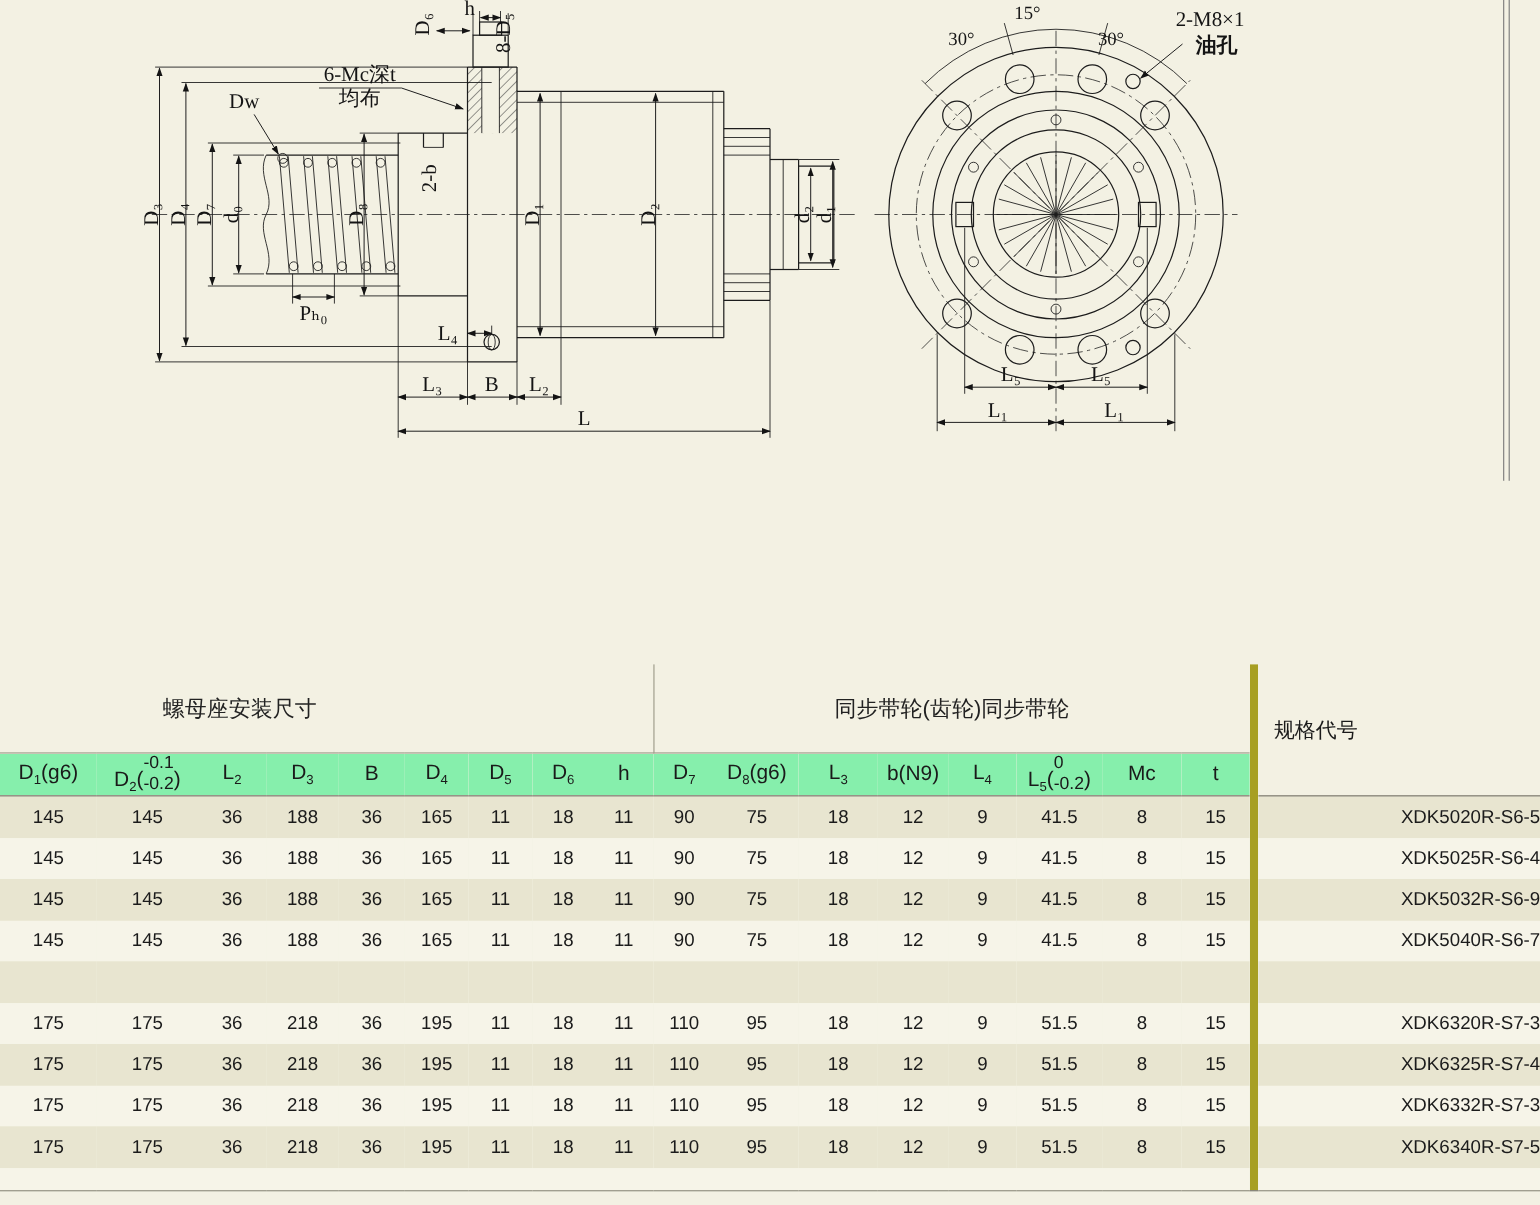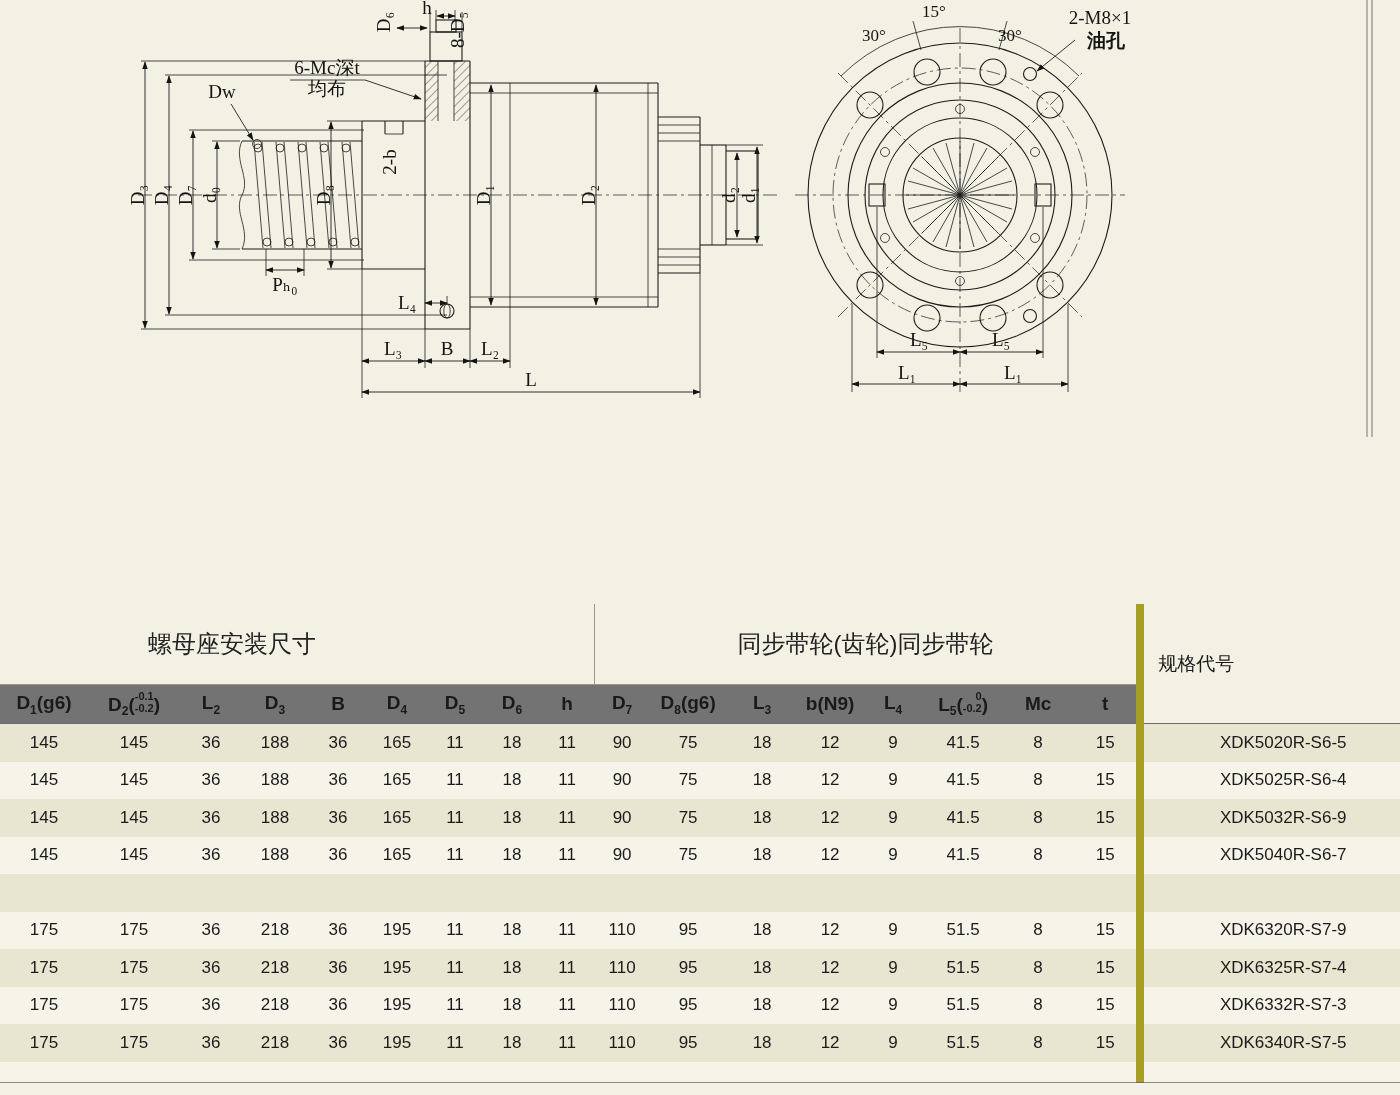--- a/index.html
+++ b/index.html
@@ -14,33 +14,33 @@
   svg text.small{font-size:17px}
   svg text.bold{font-weight:700;font-size:19px}
   .ln{stroke:#1c1c1c;stroke-width:1.1;fill:none}
   .thin{stroke:#1c1c1c;stroke-width:0.8;fill:none}
   .dim{stroke:#1c1c1c;stroke-width:0.9;fill:none}
   .cl{stroke:#1c1c1c;stroke-width:0.7;fill:none;stroke-dasharray:14 4 3 4}
   .frame{stroke:#777;stroke-width:1;fill:none}
 
   table{position:absolute;top:604px;left:0;width:1400px;border-collapse:collapse;table-layout:fixed}
   td,th{padding:0;margin:0;text-align:center;vertical-align:middle;font-weight:400;overflow:hidden}
-  .group-row td.grp{height:80px;font-size:24px;color:#222}
+  .group-row td.grp{height:80px;font-size:20px;color:#222}
   .g1{text-align:left;padding-left:148px;border-right:1px solid #9a9786;border-bottom:1px solid #9a9786}
   .g2{border-bottom:1px solid #9a9786}
   .bar{background:#a79f23;border-bottom:1.5px solid #6f6d60}
   .spec-hd{font-size:19px;text-align:left;padding-left:14px;border-bottom:1.5px solid #6f6d60}
-  .colhdr th{height:38px;background:#737373;border-bottom:1.5px solid #6f6d60;font-size:19px;font-weight:700}
+  .colhdr th{height:38px;background:#86efac;border-bottom:1.5px solid #6f6d60;font-size:19px;font-weight:400}
   sub{font-size:12px}
-  .tol{display:inline-block;vertical-align:-2px;font-size:11px;line-height:1.15;text-align:right}
+  .tol{display:inline-block;vertical-align:-2px;font-size:16px;line-height:1.15;text-align:left}
   .tol span{display:block}
   .data-row td{height:37.5px;font-size:17px;color:#1b1b1b}
   .data-row.dark td{background:#e8e5d0}
   .data-row.light td{background:#f6f4e8}
-  td.spec-cell{text-align:center;padding-left:22px}
+  td.spec-cell{text-align:right;padding-left:22px}
   .filler td{height:20px;background:#f6f4e8;border-bottom:1.5px solid #8d8b7c}
 </style>
 </head>
 <body>
 
 <div class="drawing-area">
 <svg width="1400" height="604" viewBox="0 0 1400 604">
   <defs>
     <marker id="ar" viewBox="0 0 10 10" refX="9" refY="5" markerWidth="9" markerHeight="9" orient="auto-start-reverse">
       <path d="M0,1.5 L10,5 L0,8.5 z" fill="#141414"></path>
@@ -483,21 +483,21 @@
         <td>18</td>
         <td>11</td>
         <td>110</td>
         <td>95</td>
         <td>18</td>
         <td>12</td>
         <td>9</td>
         <td>51.5</td>
         <td>8</td>
         <td>15</td>
-        <td class="spec-cell">XDK6320R-S7-9</td>
+        <td class="spec-cell">XDK6320R-S7-3</td>
       </tr>
       <tr class="data-row dark">
         <td>175</td>
         <td>175</td>
         <td>36</td>
         <td>218</td>
         <td>36</td>
         <td>195</td>
         <td>11</td>
         <td>18</td>

